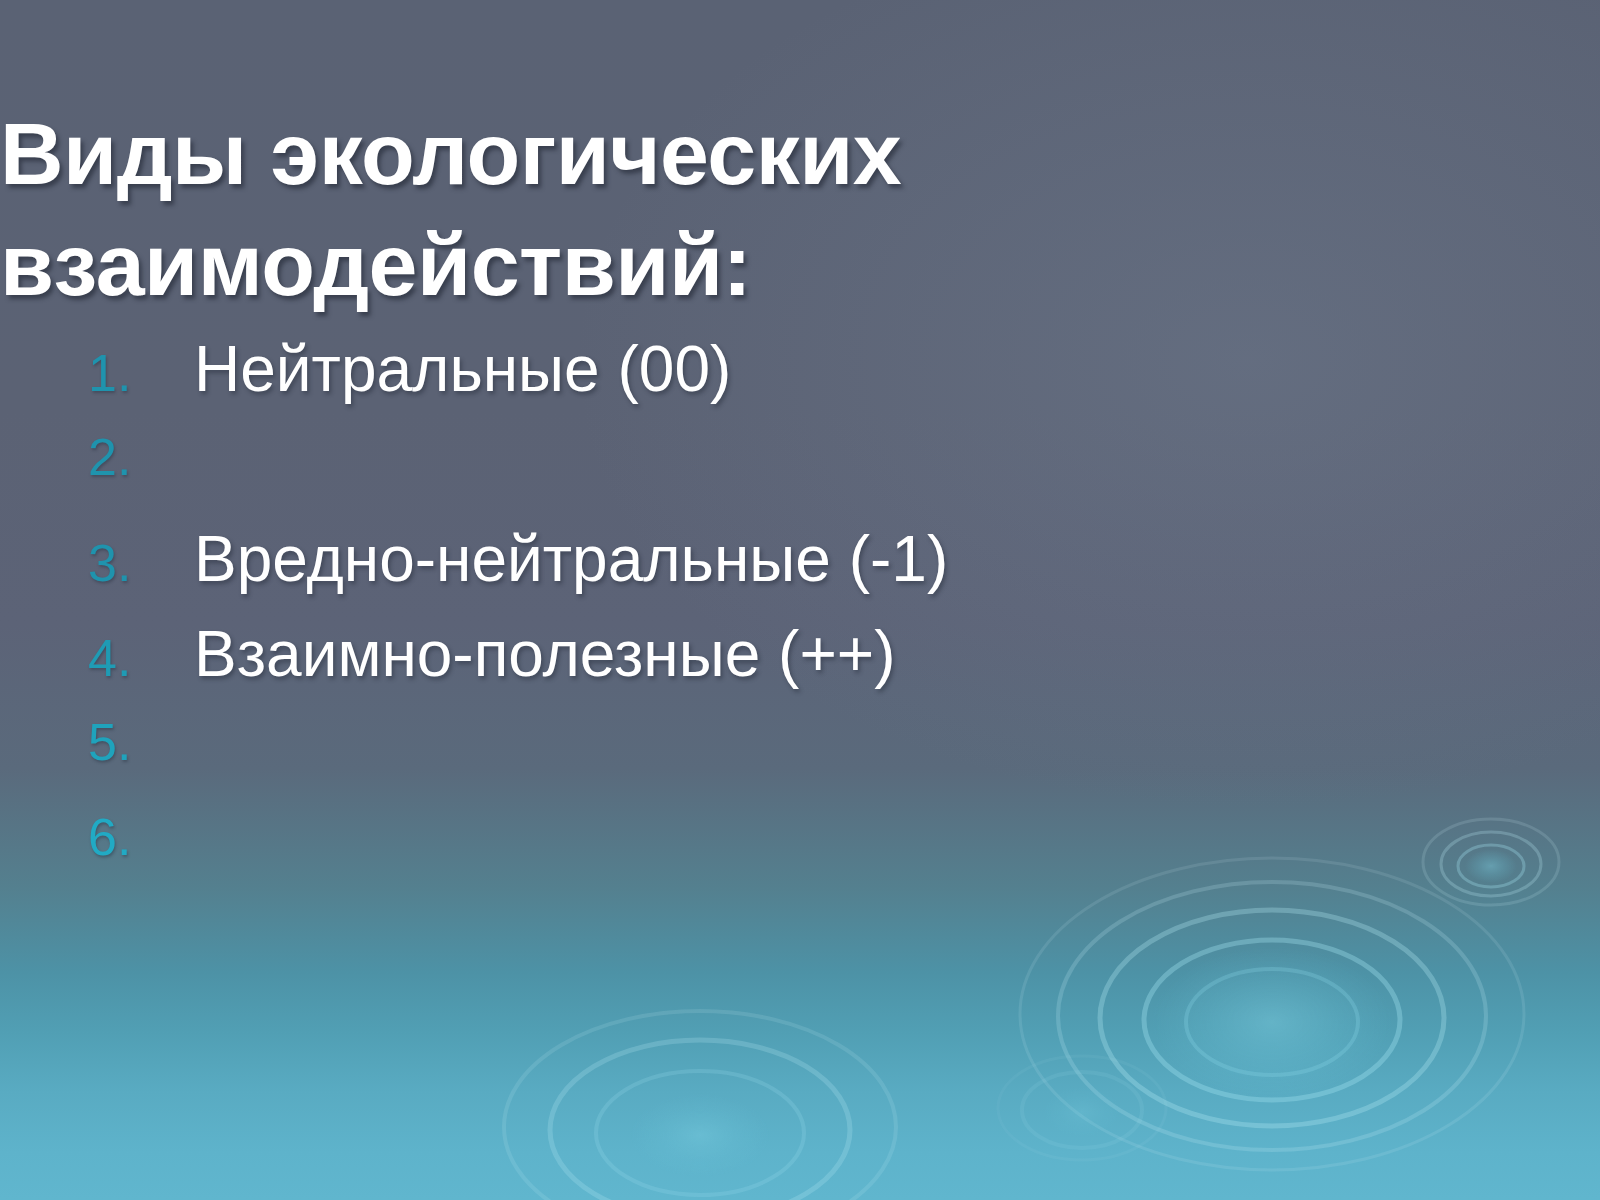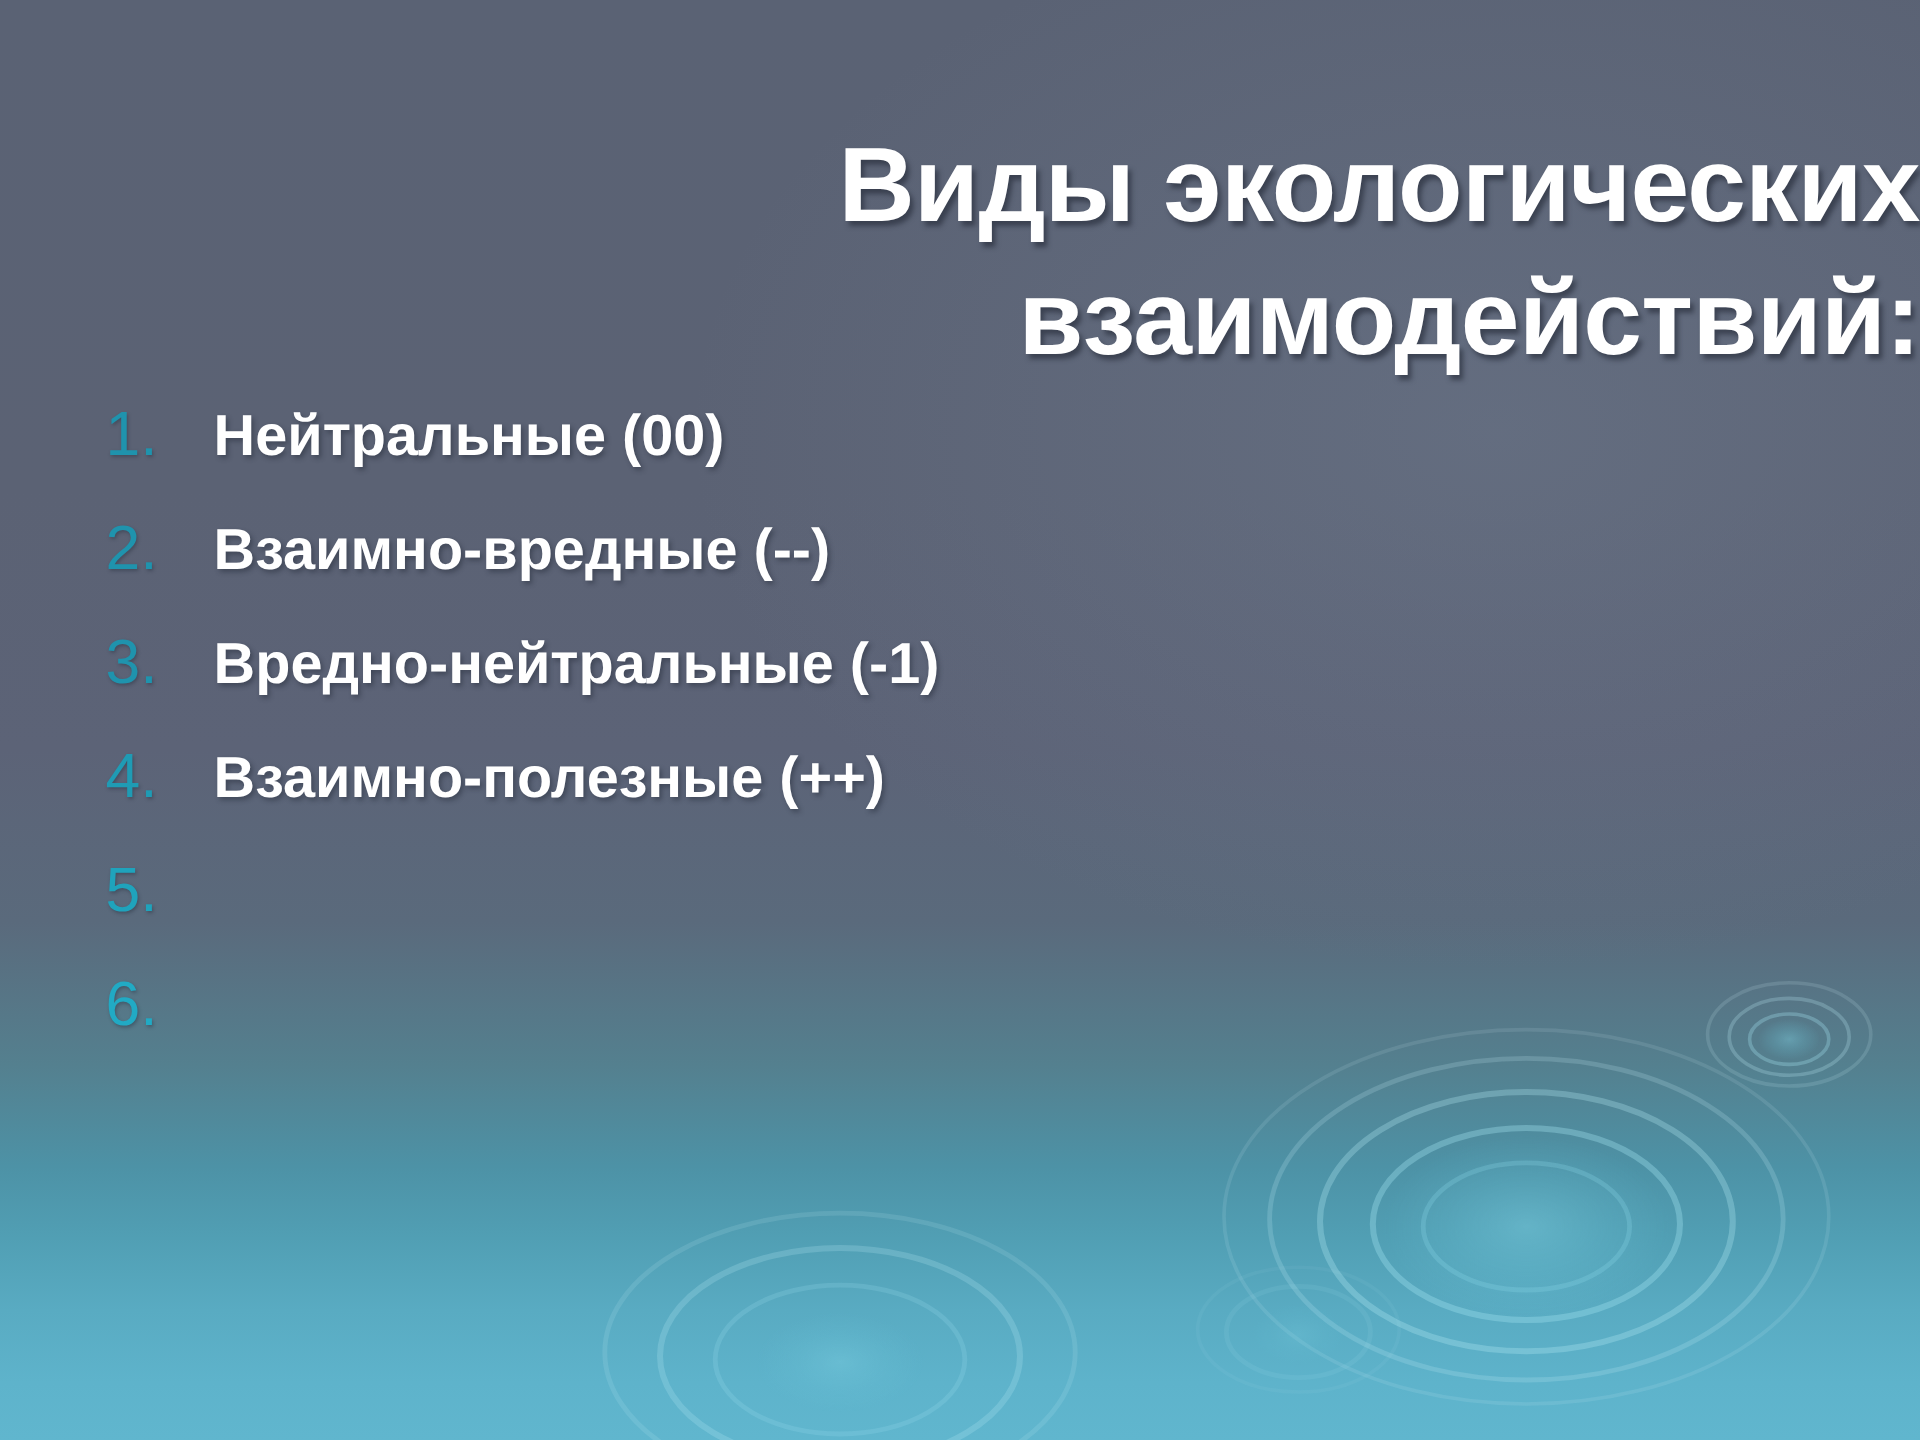--- a/index.html
+++ b/index.html
@@ -53,21 +53,21 @@
     height: 1200px;
     pointer-events: none;
   }
 
   
   .title {
     position: absolute;
     left: 0;
     top: 40px;
     width: 1600px;
-    text-align: right;
+    text-align: left;
     font-size: 88px;
     font-weight: bold;
     line-height: 1.26;
     letter-spacing: -0.5px;
     color: #ffffff;
     text-shadow: 3px 4px 4px rgba(30,35,48,0.55);
     white-space: pre-line;
   }
 
   
@@ -91,25 +91,26 @@
     flex: 0 0 auto;
     width: 90px;
     font-size: 52px;
     font-weight: normal;
     color: #1f93ad;
     text-shadow: 1px 2px 3px rgba(25,35,48,0.35);
   }
 
   .item-label {
     flex: 1 1 auto;
-    font-size: 48px;
-    font-weight: bold;
+    font-size: 64px;
+    font-weight: normal;
     color: #ffffff;
     text-shadow: 2px 3px 4px rgba(30,38,52,0.45);
     white-space: nowrap;
+    margin-left: 16px;
   }
 
   
   .list-item:nth-child(4) .item-number { color: #1f9bb4; }
   .list-item:nth-child(5) .item-number { color: #1fa3bc; }
   .list-item:nth-child(6) .item-number { color: #21aac4; }
 </style>
 </head>
 <body>
 
@@ -159,21 +160,20 @@
 
   <ol class="list">
 
     <li class="list-item">
       <span class="item-number">1.</span>
       <span class="item-label">Нейтральные (00)</span>
     </li>
 
     <li class="list-item">
       <span class="item-number">2.</span>
-      <span class="item-label">Взаимно-вредные (--)</span>
     </li>
 
     <li class="list-item">
       <span class="item-number">3.</span>
       <span class="item-label">Вредно-нейтральные (-1)</span>
     </li>
 
     <li class="list-item">
       <span class="item-number">4.</span>
       <span class="item-label">Взаимно-полезные (++)</span>

